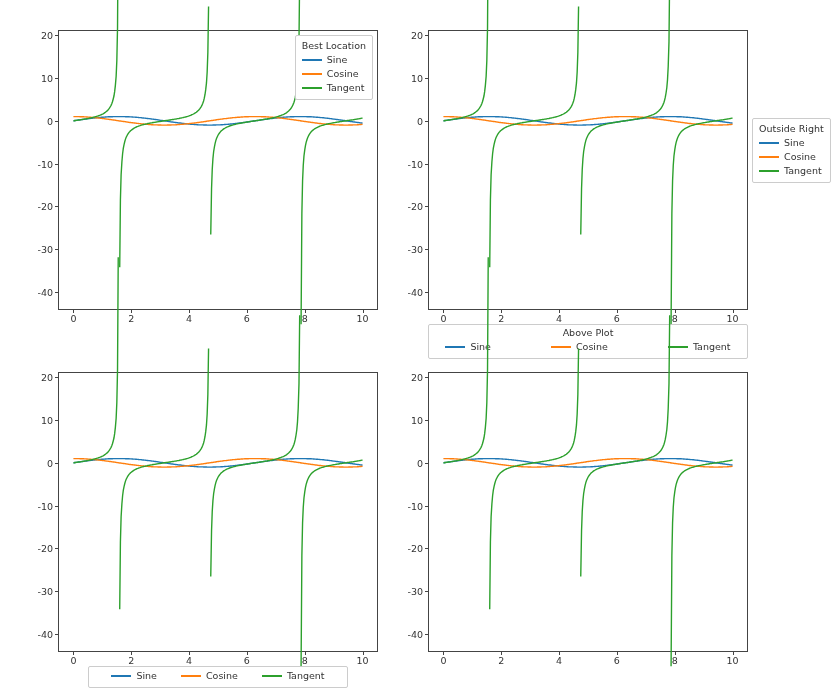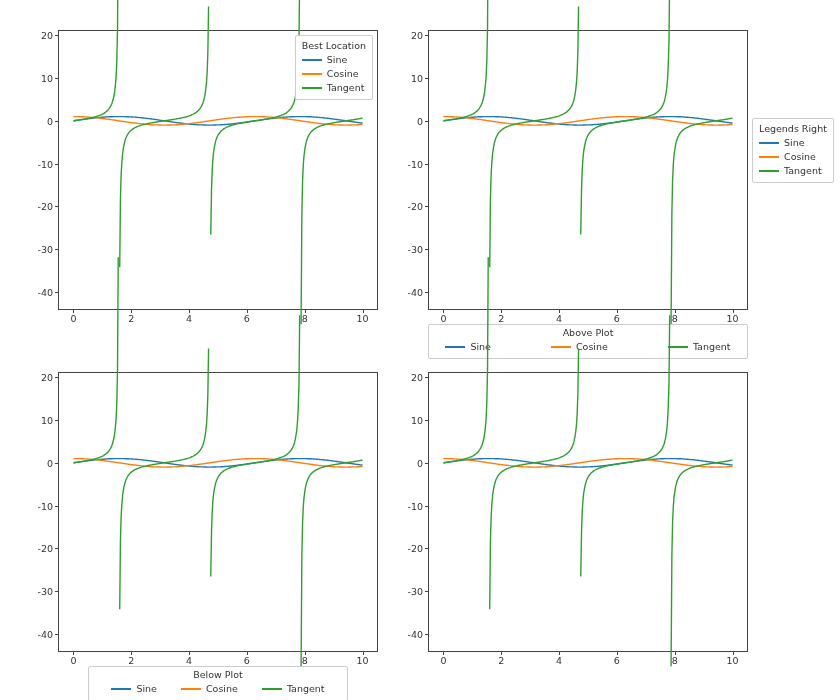--- a/index.html
+++ b/index.html
@@ -154,21 +154,21 @@
     <div class="tickmark-x" style="left:77.27%"></div>
       <div class="tickmark-x" style="left:95.45%"></div>
     <svg viewBox="0 0 320 280" preserveAspectRatio="none">
       <path class="sine" d=" M14.5 90.5 L15.3 90.4 L16.0 90.2 L16.7 90.1 L17.5 90.0 L18.2 89.9 L18.9 89.8 L19.6 89.7 L20.4 89.6 L21.1 89.5 L21.8 89.4 L22.5 89.3 L23.3 89.2 L24.0 89.1 L24.7 89.0 L25.5 88.9 L26.2 88.8 L26.9 88.7 L27.6 88.6 L28.4 88.5 L29.1 88.4 L29.8 88.3 L30.5 88.2 L31.3 88.1 L32.0 88.0 L32.7 87.9 L33.5 87.9 L34.2 87.8 L34.9 87.7 L35.6 87.6 L36.4 87.5 L37.1 87.4 L37.8 87.4 L38.5 87.3 L39.3 87.2 L40.0 87.2 L40.7 87.1 L41.5 87.0 L42.2 87.0 L42.9 86.9 L43.6 86.8 L44.4 86.8 L45.1 86.7 L45.8 86.7 L46.5 86.6 L47.3 86.6 L48.0 86.5 L48.7 86.5 L49.5 86.4 L50.2 86.4 L50.9 86.4 L51.6 86.3 L52.4 86.3 L53.1 86.3 L53.8 86.3 L54.5 86.2 L55.3 86.2 L56.0 86.2 L56.7 86.2 L57.5 86.2 L58.2 86.2 L58.9 86.2 L59.6 86.2 L60.4 86.2 L61.1 86.2 L61.8 86.2 L62.5 86.2 L63.3 86.2 L64.0 86.2 L64.7 86.2 L65.5 86.2 L66.2 86.2 L66.9 86.3 L67.6 86.3 L68.4 86.3 L69.1 86.4 L69.8 86.4 L70.5 86.4 L71.3 86.5 L72.0 86.5 L72.7 86.5 L73.5 86.6 L74.2 86.6 L74.9 86.7 L75.6 86.7 L76.4 86.8 L77.1 86.9 L77.8 86.9 L78.5 87.0 L79.3 87.0 L80.0 87.1 L80.7 87.2 L81.5 87.2 L82.2 87.3 L82.9 87.4 L83.6 87.5 L84.4 87.6 L85.1 87.6 L85.8 87.7 L86.5 87.8 L87.3 87.9 L88.0 88.0 L88.7 88.1 L89.5 88.1 L90.2 88.2 L90.9 88.3 L91.6 88.4 L92.4 88.5 L93.1 88.6 L93.8 88.7 L94.5 88.8 L95.3 88.9 L96.0 89.0 L96.7 89.1 L97.5 89.2 L98.2 89.3 L98.9 89.4 L99.6 89.5 L100.4 89.6 L101.1 89.7 L101.8 89.9 L102.5 90.0 L103.3 90.1 L104.0 90.2 L104.7 90.3 L105.5 90.4 L106.2 90.5 L106.9 90.6 L107.6 90.7 L108.4 90.8 L109.1 90.9 L109.8 91.0 L110.5 91.1 L111.3 91.2 L112.0 91.4 L112.7 91.5 L113.5 91.6 L114.2 91.7 L114.9 91.8 L115.6 91.9 L116.4 92.0 L117.1 92.1 L117.8 92.2 L118.5 92.3 L119.3 92.4 L120.0 92.5 L120.7 92.6 L121.5 92.7 L122.2 92.7 L122.9 92.8 L123.6 92.9 L124.4 93.0 L125.1 93.1 L125.8 93.2 L126.5 93.3 L127.3 93.3 L128.0 93.4 L128.7 93.5 L129.5 93.6 L130.2 93.7 L130.9 93.7 L131.6 93.8 L132.4 93.9 L133.1 93.9 L133.8 94.0 L134.5 94.0 L135.3 94.1 L136.0 94.2 L136.7 94.2 L137.5 94.3 L138.2 94.3 L138.9 94.4 L139.6 94.4 L140.4 94.5 L141.1 94.5 L141.8 94.5 L142.5 94.6 L143.3 94.6 L144.0 94.6 L144.7 94.6 L145.5 94.7 L146.2 94.7 L146.9 94.7 L147.6 94.7 L148.4 94.7 L149.1 94.8 L149.8 94.8 L150.5 94.8 L151.3 94.8 L152.0 94.8 L152.7 94.8 L153.5 94.8 L154.2 94.8 L154.9 94.7 L155.6 94.7 L156.4 94.7 L157.1 94.7 L157.8 94.7 L158.5 94.6 L159.3 94.6 L160.0 94.6 L160.7 94.6 L161.5 94.5 L162.2 94.5 L162.9 94.4 L163.6 94.4 L164.4 94.4 L165.1 94.3 L165.8 94.3 L166.5 94.2 L167.3 94.2 L168.0 94.1 L168.7 94.0 L169.5 94.0 L170.2 93.9 L170.9 93.9 L171.6 93.8 L172.4 93.7 L173.1 93.6 L173.8 93.6 L174.5 93.5 L175.3 93.4 L176.0 93.3 L176.7 93.3 L177.5 93.2 L178.2 93.1 L178.9 93.0 L179.6 92.9 L180.4 92.8 L181.1 92.7 L181.8 92.7 L182.5 92.6 L183.3 92.5 L184.0 92.4 L184.7 92.3 L185.5 92.2 L186.2 92.1 L186.9 92.0 L187.6 91.9 L188.4 91.8 L189.1 91.7 L189.8 91.6 L190.5 91.5 L191.3 91.4 L192.0 91.2 L192.7 91.1 L193.5 91.0 L194.2 90.9 L194.9 90.8 L195.6 90.7 L196.4 90.6 L197.1 90.5 L197.8 90.4 L198.5 90.3 L199.3 90.2 L200.0 90.1 L200.7 90.0 L201.5 89.9 L202.2 89.7 L202.9 89.6 L203.6 89.5 L204.4 89.4 L205.1 89.3 L205.8 89.2 L206.5 89.1 L207.3 89.0 L208.0 88.9 L208.7 88.8 L209.5 88.7 L210.2 88.6 L210.9 88.5 L211.6 88.4 L212.4 88.3 L213.1 88.2 L213.8 88.1 L214.5 88.1 L215.3 88.0 L216.0 87.9 L216.7 87.8 L217.5 87.7 L218.2 87.6 L218.9 87.6 L219.6 87.5 L220.4 87.4 L221.1 87.3 L221.8 87.2 L222.5 87.2 L223.3 87.1 L224.0 87.0 L224.7 87.0 L225.5 86.9 L226.2 86.9 L226.9 86.8 L227.6 86.7 L228.4 86.7 L229.1 86.6 L229.8 86.6 L230.5 86.5 L231.3 86.5 L232.0 86.5 L232.7 86.4 L233.5 86.4 L234.2 86.4 L234.9 86.3 L235.6 86.3 L236.4 86.3 L237.1 86.2 L237.8 86.2 L238.5 86.2 L239.3 86.2 L240.0 86.2 L240.7 86.2 L241.5 86.2 L242.2 86.2 L242.9 86.2 L243.6 86.2 L244.4 86.2 L245.1 86.2 L245.8 86.2 L246.5 86.2 L247.3 86.2 L248.0 86.2 L248.7 86.2 L249.5 86.3 L250.2 86.3 L250.9 86.3 L251.6 86.3 L252.4 86.4 L253.1 86.4 L253.8 86.4 L254.5 86.5 L255.3 86.5 L256.0 86.6 L256.7 86.6 L257.5 86.7 L258.2 86.7 L258.9 86.8 L259.6 86.8 L260.4 86.9 L261.1 87.0 L261.8 87.0 L262.5 87.1 L263.3 87.2 L264.0 87.2 L264.7 87.3 L265.5 87.4 L266.2 87.4 L266.9 87.5 L267.6 87.6 L268.4 87.7 L269.1 87.8 L269.8 87.9 L270.5 87.9 L271.3 88.0 L272.0 88.1 L272.7 88.2 L273.5 88.3 L274.2 88.4 L274.9 88.5 L275.6 88.6 L276.4 88.7 L277.1 88.8 L277.8 88.9 L278.5 89.0 L279.3 89.1 L280.0 89.2 L280.7 89.3 L281.5 89.4 L282.2 89.5 L282.9 89.6 L283.6 89.7 L284.4 89.8 L285.1 89.9 L285.8 90.0 L286.5 90.1 L287.3 90.2 L288.0 90.4 L288.7 90.5 L289.5 90.6 L290.2 90.7 L290.9 90.8 L291.6 90.9 L292.4 91.0 L293.1 91.1 L293.8 91.2 L294.5 91.3 L295.3 91.4 L296.0 91.5 L296.7 91.6 L297.5 91.7 L298.2 91.8 L298.9 91.9 L299.6 92.0 L300.4 92.1 L301.1 92.2 L301.8 92.3 L302.5 92.4 L303.3 92.5 L304.0 92.6 L304.7 92.7 L305.5 92.8"></path>
       <path class="cosine" d=" M14.5 86.2 L15.3 86.2 L16.0 86.2 L16.7 86.2 L17.5 86.2 L18.2 86.2 L18.9 86.2 L19.6 86.2 L20.4 86.2 L21.1 86.3 L21.8 86.3 L22.5 86.3 L23.3 86.3 L24.0 86.4 L24.7 86.4 L25.5 86.5 L26.2 86.5 L26.9 86.5 L27.6 86.6 L28.4 86.6 L29.1 86.7 L29.8 86.7 L30.5 86.8 L31.3 86.8 L32.0 86.9 L32.7 87.0 L33.5 87.0 L34.2 87.1 L34.9 87.2 L35.6 87.2 L36.4 87.3 L37.1 87.4 L37.8 87.5 L38.5 87.5 L39.3 87.6 L40.0 87.7 L40.7 87.8 L41.5 87.9 L42.2 88.0 L42.9 88.0 L43.6 88.1 L44.4 88.2 L45.1 88.3 L45.8 88.4 L46.5 88.5 L47.3 88.6 L48.0 88.7 L48.7 88.8 L49.5 88.9 L50.2 89.0 L50.9 89.1 L51.6 89.2 L52.4 89.3 L53.1 89.4 L53.8 89.5 L54.5 89.6 L55.3 89.7 L56.0 89.8 L56.7 89.9 L57.5 90.0 L58.2 90.2 L58.9 90.3 L59.6 90.4 L60.4 90.5 L61.1 90.6 L61.8 90.7 L62.5 90.8 L63.3 90.9 L64.0 91.0 L64.7 91.1 L65.5 91.2 L66.2 91.3 L66.9 91.4 L67.6 91.5 L68.4 91.6 L69.1 91.8 L69.8 91.9 L70.5 92.0 L71.3 92.1 L72.0 92.2 L72.7 92.3 L73.5 92.4 L74.2 92.4 L74.9 92.5 L75.6 92.6 L76.4 92.7 L77.1 92.8 L77.8 92.9 L78.5 93.0 L79.3 93.1 L80.0 93.2 L80.7 93.3 L81.5 93.3 L82.2 93.4 L82.9 93.5 L83.6 93.6 L84.4 93.6 L85.1 93.7 L85.8 93.8 L86.5 93.8 L87.3 93.9 L88.0 94.0 L88.7 94.0 L89.5 94.1 L90.2 94.2 L90.9 94.2 L91.6 94.3 L92.4 94.3 L93.1 94.4 L93.8 94.4 L94.5 94.4 L95.3 94.5 L96.0 94.5 L96.7 94.6 L97.5 94.6 L98.2 94.6 L98.9 94.6 L99.6 94.7 L100.4 94.7 L101.1 94.7 L101.8 94.7 L102.5 94.7 L103.3 94.8 L104.0 94.8 L104.7 94.8 L105.5 94.8 L106.2 94.8 L106.9 94.8 L107.6 94.8 L108.4 94.8 L109.1 94.7 L109.8 94.7 L110.5 94.7 L111.3 94.7 L112.0 94.7 L112.7 94.7 L113.5 94.6 L114.2 94.6 L114.9 94.6 L115.6 94.5 L116.4 94.5 L117.1 94.5 L117.8 94.4 L118.5 94.4 L119.3 94.3 L120.0 94.3 L120.7 94.2 L121.5 94.2 L122.2 94.1 L122.9 94.1 L123.6 94.0 L124.4 93.9 L125.1 93.9 L125.8 93.8 L126.5 93.7 L127.3 93.7 L128.0 93.6 L128.7 93.5 L129.5 93.4 L130.2 93.4 L130.9 93.3 L131.6 93.2 L132.4 93.1 L133.1 93.0 L133.8 92.9 L134.5 92.8 L135.3 92.8 L136.0 92.7 L136.7 92.6 L137.5 92.5 L138.2 92.4 L138.9 92.3 L139.6 92.2 L140.4 92.1 L141.1 92.0 L141.8 91.9 L142.5 91.8 L143.3 91.7 L144.0 91.6 L144.7 91.5 L145.5 91.4 L146.2 91.3 L146.9 91.2 L147.6 91.1 L148.4 90.9 L149.1 90.8 L149.8 90.7 L150.5 90.6 L151.3 90.5 L152.0 90.4 L152.7 90.3 L153.5 90.2 L154.2 90.1 L154.9 90.0 L155.6 89.9 L156.4 89.8 L157.1 89.7 L157.8 89.6 L158.5 89.4 L159.3 89.3 L160.0 89.2 L160.7 89.1 L161.5 89.0 L162.2 88.9 L162.9 88.8 L163.6 88.7 L164.4 88.6 L165.1 88.5 L165.8 88.4 L166.5 88.3 L167.3 88.3 L168.0 88.2 L168.7 88.1 L169.5 88.0 L170.2 87.9 L170.9 87.8 L171.6 87.7 L172.4 87.6 L173.1 87.6 L173.8 87.5 L174.5 87.4 L175.3 87.3 L176.0 87.3 L176.7 87.2 L177.5 87.1 L178.2 87.1 L178.9 87.0 L179.6 86.9 L180.4 86.9 L181.1 86.8 L181.8 86.8 L182.5 86.7 L183.3 86.6 L184.0 86.6 L184.7 86.6 L185.5 86.5 L186.2 86.5 L186.9 86.4 L187.6 86.4 L188.4 86.4 L189.1 86.3 L189.8 86.3 L190.5 86.3 L191.3 86.2 L192.0 86.2 L192.7 86.2 L193.5 86.2 L194.2 86.2 L194.9 86.2 L195.6 86.2 L196.4 86.2 L197.1 86.2 L197.8 86.2 L198.5 86.2 L199.3 86.2 L200.0 86.2 L200.7 86.2 L201.5 86.2 L202.2 86.2 L202.9 86.2 L203.6 86.3 L204.4 86.3 L205.1 86.3 L205.8 86.3 L206.5 86.4 L207.3 86.4 L208.0 86.4 L208.7 86.5 L209.5 86.5 L210.2 86.6 L210.9 86.6 L211.6 86.7 L212.4 86.7 L213.1 86.8 L213.8 86.8 L214.5 86.9 L215.3 86.9 L216.0 87.0 L216.7 87.1 L217.5 87.1 L218.2 87.2 L218.9 87.3 L219.6 87.4 L220.4 87.4 L221.1 87.5 L221.8 87.6 L222.5 87.7 L223.3 87.8 L224.0 87.8 L224.7 87.9 L225.5 88.0 L226.2 88.1 L226.9 88.2 L227.6 88.3 L228.4 88.4 L229.1 88.5 L229.8 88.6 L230.5 88.7 L231.3 88.8 L232.0 88.9 L232.7 89.0 L233.5 89.1 L234.2 89.2 L234.9 89.3 L235.6 89.4 L236.4 89.5 L237.1 89.6 L237.8 89.7 L238.5 89.8 L239.3 89.9 L240.0 90.0 L240.7 90.1 L241.5 90.2 L242.2 90.3 L242.9 90.4 L243.6 90.6 L244.4 90.7 L245.1 90.8 L245.8 90.9 L246.5 91.0 L247.3 91.1 L248.0 91.2 L248.7 91.3 L249.5 91.4 L250.2 91.5 L250.9 91.6 L251.6 91.7 L252.4 91.8 L253.1 91.9 L253.8 92.0 L254.5 92.1 L255.3 92.2 L256.0 92.3 L256.7 92.4 L257.5 92.5 L258.2 92.6 L258.9 92.7 L259.6 92.8 L260.4 92.9 L261.1 93.0 L261.8 93.1 L262.5 93.1 L263.3 93.2 L264.0 93.3 L264.7 93.4 L265.5 93.5 L266.2 93.5 L266.9 93.6 L267.6 93.7 L268.4 93.8 L269.1 93.8 L269.8 93.9 L270.5 94.0 L271.3 94.0 L272.0 94.1 L272.7 94.1 L273.5 94.2 L274.2 94.2 L274.9 94.3 L275.6 94.3 L276.4 94.4 L277.1 94.4 L277.8 94.5 L278.5 94.5 L279.3 94.5 L280.0 94.6 L280.7 94.6 L281.5 94.6 L282.2 94.7 L282.9 94.7 L283.6 94.7 L284.4 94.7 L285.1 94.7 L285.8 94.7 L286.5 94.8 L287.3 94.8 L288.0 94.8 L288.7 94.8 L289.5 94.8 L290.2 94.8 L290.9 94.8 L291.6 94.7 L292.4 94.7 L293.1 94.7 L293.8 94.7 L294.5 94.7 L295.3 94.7 L296.0 94.6 L296.7 94.6 L297.5 94.6 L298.2 94.5 L298.9 94.5 L299.6 94.5 L300.4 94.4 L301.1 94.4 L301.8 94.3 L302.5 94.3 L303.3 94.2 L304.0 94.2 L304.7 94.1 L305.5 94.1"></path>
       <path class="tan" d=" M14.5 90.5 L15.3 90.4 L16.0 90.2 L16.7 90.1 L17.5 90.0 L18.2 89.9 L18.9 89.8 L19.6 89.7 L20.4 89.6 L21.1 89.5 L21.8 89.4 L22.5 89.2 L23.3 89.1 L24.0 89.0 L24.7 88.9 L25.5 88.8 L26.2 88.6 L26.9 88.5 L27.6 88.4 L28.4 88.2 L29.1 88.1 L29.8 88.0 L30.5 87.8 L31.3 87.7 L32.0 87.5 L32.7 87.4 L33.5 87.2 L34.2 87.0 L34.9 86.8 L35.6 86.6 L36.4 86.4 L37.1 86.2 L37.8 86.0 L38.5 85.8 L39.3 85.6 L40.0 85.3 L40.7 85.0 L41.5 84.7 L42.2 84.4 L42.9 84.1 L43.6 83.8 L44.4 83.4 L45.1 83.0 L45.8 82.5 L46.5 82.0 L47.3 81.4 L48.0 80.8 L48.7 80.2 L49.5 79.4 L50.2 78.5 L50.9 77.5 L51.6 76.3 L52.4 74.9 L53.1 73.3 L53.8 71.3 L54.5 68.7 L55.3 65.5 L56.0 61.1 L56.7 55.0 L57.5 45.6 L58.2 29.7 L58.9 -3.5 L59.6 -116.6 M61.1 237.9 L61.8 169.9 L62.5 144.7 L63.3 131.7 L64.0 123.6 L64.7 118.2 L65.5 114.2 L66.2 111.3 L66.9 108.9 L67.6 107.0 L68.4 105.5 L69.1 104.2 L69.8 103.1 L70.5 102.1 L71.3 101.3 L72.0 100.5 L72.7 99.9 L73.5 99.3 L74.2 98.8 L74.9 98.3 L75.6 97.8 L76.4 97.4 L77.1 97.0 L77.8 96.7 L78.5 96.4 L79.3 96.1 L80.0 95.8 L80.7 95.5 L81.5 95.3 L82.2 95.0 L82.9 94.8 L83.6 94.6 L84.4 94.4 L85.1 94.2 L85.8 94.0 L86.5 93.9 L87.3 93.7 L88.0 93.5 L88.7 93.4 L89.5 93.2 L90.2 93.1 L90.9 92.9 L91.6 92.8 L92.4 92.6 L93.1 92.5 L93.8 92.4 L94.5 92.2 L95.3 92.1 L96.0 92.0 L96.7 91.9 L97.5 91.8 L98.2 91.6 L98.9 91.5 L99.6 91.4 L100.4 91.3 L101.1 91.2 L101.8 91.1 L102.5 91.0 L103.3 90.9 L104.0 90.7 L104.7 90.6 L105.5 90.5 L106.2 90.4 L106.9 90.3 L107.6 90.2 L108.4 90.1 L109.1 90.0 L109.8 89.9 L110.5 89.8 L111.3 89.7 L112.0 89.6 L112.7 89.4 L113.5 89.3 L114.2 89.2 L114.9 89.1 L115.6 89.0 L116.4 88.8 L117.1 88.7 L117.8 88.6 L118.5 88.5 L119.3 88.3 L120.0 88.2 L120.7 88.1 L121.5 87.9 L122.2 87.8 L122.9 87.6 L123.6 87.5 L124.4 87.3 L125.1 87.1 L125.8 87.0 L126.5 86.8 L127.3 86.6 L128.0 86.4 L128.7 86.2 L129.5 86.0 L130.2 85.7 L130.9 85.5 L131.6 85.2 L132.4 84.9 L133.1 84.6 L133.8 84.3 L134.5 84.0 L135.3 83.6 L136.0 83.2 L136.7 82.8 L137.5 82.3 L138.2 81.8 L138.9 81.2 L139.6 80.6 L140.4 79.9 L141.1 79.1 L141.8 78.2 L142.5 77.1 L143.3 75.9 L144.0 74.4 L144.7 72.7 L145.5 70.5 L146.2 67.7 L146.9 64.2 L147.6 59.3 L148.4 52.3 L149.1 41.3 L149.8 21.5 L150.5 -24.7 M152.7 204.9 L153.5 159.2 L154.2 139.5 L154.9 128.6 L155.6 121.6 L156.4 116.7 L157.1 113.2 L157.8 110.4 L158.5 108.2 L159.3 106.5 L160.0 105.0 L160.7 103.8 L161.5 102.7 L162.2 101.8 L162.9 101.0 L163.6 100.3 L164.4 99.7 L165.1 99.1 L165.8 98.6 L166.5 98.1 L167.3 97.7 L168.0 97.3 L168.7 96.9 L169.5 96.6 L170.2 96.3 L170.9 96.0 L171.6 95.7 L172.4 95.4 L173.1 95.2 L173.8 95.0 L174.5 94.8 L175.3 94.5 L176.0 94.3 L176.7 94.2 L177.5 94.0 L178.2 93.8 L178.9 93.6 L179.6 93.5 L180.4 93.3 L181.1 93.2 L181.8 93.0 L182.5 92.9 L183.3 92.7 L184.0 92.6 L184.7 92.5 L185.5 92.3 L186.2 92.2 L186.9 92.1 L187.6 92.0 L188.4 91.8 L189.1 91.7 L189.8 91.6 L190.5 91.5 L191.3 91.4 L192.0 91.3 L192.7 91.1 L193.5 91.0 L194.2 90.9 L194.9 90.8 L195.6 90.7 L196.4 90.6 L197.1 90.5 L197.8 90.4 L198.5 90.3 L199.3 90.2 L200.0 90.1 L200.7 90.0 L201.5 89.8 L202.2 89.7 L202.9 89.6 L203.6 89.5 L204.4 89.4 L205.1 89.3 L205.8 89.2 L206.5 89.0 L207.3 88.9 L208.0 88.8 L208.7 88.7 L209.5 88.6 L210.2 88.4 L210.9 88.3 L211.6 88.2 L212.4 88.0 L213.1 87.9 L213.8 87.7 L214.5 87.6 L215.3 87.4 L216.0 87.2 L216.7 87.1 L217.5 86.9 L218.2 86.7 L218.9 86.5 L219.6 86.3 L220.4 86.1 L221.1 85.9 L221.8 85.6 L222.5 85.4 L223.3 85.1 L224.0 84.8 L224.7 84.5 L225.5 84.2 L226.2 83.9 L226.9 83.5 L227.6 83.1 L228.4 82.7 L229.1 82.2 L229.8 81.6 L230.5 81.0 L231.3 80.4 L232.0 79.6 L232.7 78.8 L233.5 77.8 L234.2 76.7 L234.9 75.4 L235.6 73.9 L236.4 72.0 L237.1 69.6 L237.8 66.7 L238.5 62.7 L239.3 57.2 L240.0 49.2 L240.7 36.0 L241.5 10.7 L242.2 -58.1 M243.6 295.4 L244.4 184.0 L245.1 151.0 L245.8 135.2 L246.5 125.9 L247.3 119.8 L248.0 115.4 L248.7 112.2 L249.5 109.6 L250.2 107.6 L250.9 106.0 L251.6 104.6 L252.4 103.4 L253.1 102.4 L253.8 101.5 L254.5 100.8 L255.3 100.1 L256.0 99.5 L256.7 98.9 L257.5 98.4 L258.2 98.0 L258.9 97.6 L259.6 97.2 L260.4 96.8 L261.1 96.5 L261.8 96.2 L262.5 95.9 L263.3 95.6 L264.0 95.4 L264.7 95.1 L265.5 94.9 L266.2 94.7 L266.9 94.5 L267.6 94.3 L268.4 94.1 L269.1 93.9 L269.8 93.7 L270.5 93.6 L271.3 93.4 L272.0 93.3 L272.7 93.1 L273.5 93.0 L274.2 92.8 L274.9 92.7 L275.6 92.5 L276.4 92.4 L277.1 92.3 L277.8 92.2 L278.5 92.0 L279.3 91.9 L280.0 91.8 L280.7 91.7 L281.5 91.6 L282.2 91.4 L282.9 91.3 L283.6 91.2 L284.4 91.1 L285.1 91.0 L285.8 90.9 L286.5 90.8 L287.3 90.7 L288.0 90.6 L288.7 90.5 L289.5 90.4 L290.2 90.2 L290.9 90.1 L291.6 90.0 L292.4 89.9 L293.1 89.8 L293.8 89.7 L294.5 89.6 L295.3 89.5 L296.0 89.4 L296.7 89.2 L297.5 89.1 L298.2 89.0 L298.9 88.9 L299.6 88.8 L300.4 88.6 L301.1 88.5 L301.8 88.4 L302.5 88.2 L303.3 88.1 L304.0 88.0 L304.7 87.8 L305.5 87.7"></path>
     </svg>
   </div>
 
   <div class="legend" style="left:752px; top:118px;">
-    <div class="title">Legends Right</div>
+    <div class="title">Outside Right</div>
     <div class="row">
         <div class="swatch sw-sine"></div>
         <span>Sine</span>
       </div>
     <div class="row">
         <div class="swatch sw-cos"></div>
         <span>Cosine</span>
       </div>
     <div class="row">
         <div class="swatch sw-tan"></div>
@@ -222,21 +222,20 @@
     <div class="tickmark-x" style="left:77.27%"></div>
       <div class="tickmark-x" style="left:95.45%"></div>
     <svg viewBox="0 0 320 280" preserveAspectRatio="none">
       <path class="sine" d=" M14.5 90.5 L15.3 90.4 L16.0 90.2 L16.7 90.1 L17.5 90.0 L18.2 89.9 L18.9 89.8 L19.6 89.7 L20.4 89.6 L21.1 89.5 L21.8 89.4 L22.5 89.3 L23.3 89.2 L24.0 89.1 L24.7 89.0 L25.5 88.9 L26.2 88.8 L26.9 88.7 L27.6 88.6 L28.4 88.5 L29.1 88.4 L29.8 88.3 L30.5 88.2 L31.3 88.1 L32.0 88.0 L32.7 87.9 L33.5 87.9 L34.2 87.8 L34.9 87.7 L35.6 87.6 L36.4 87.5 L37.1 87.4 L37.8 87.4 L38.5 87.3 L39.3 87.2 L40.0 87.2 L40.7 87.1 L41.5 87.0 L42.2 87.0 L42.9 86.9 L43.6 86.8 L44.4 86.8 L45.1 86.7 L45.8 86.7 L46.5 86.6 L47.3 86.6 L48.0 86.5 L48.7 86.5 L49.5 86.4 L50.2 86.4 L50.9 86.4 L51.6 86.3 L52.4 86.3 L53.1 86.3 L53.8 86.3 L54.5 86.2 L55.3 86.2 L56.0 86.2 L56.7 86.2 L57.5 86.2 L58.2 86.2 L58.9 86.2 L59.6 86.2 L60.4 86.2 L61.1 86.2 L61.8 86.2 L62.5 86.2 L63.3 86.2 L64.0 86.2 L64.7 86.2 L65.5 86.2 L66.2 86.2 L66.9 86.3 L67.6 86.3 L68.4 86.3 L69.1 86.4 L69.8 86.4 L70.5 86.4 L71.3 86.5 L72.0 86.5 L72.7 86.5 L73.5 86.6 L74.2 86.6 L74.9 86.7 L75.6 86.7 L76.4 86.8 L77.1 86.9 L77.8 86.9 L78.5 87.0 L79.3 87.0 L80.0 87.1 L80.7 87.2 L81.5 87.2 L82.2 87.3 L82.9 87.4 L83.6 87.5 L84.4 87.6 L85.1 87.6 L85.8 87.7 L86.5 87.8 L87.3 87.9 L88.0 88.0 L88.7 88.1 L89.5 88.1 L90.2 88.2 L90.9 88.3 L91.6 88.4 L92.4 88.5 L93.1 88.6 L93.8 88.7 L94.5 88.8 L95.3 88.9 L96.0 89.0 L96.7 89.1 L97.5 89.2 L98.2 89.3 L98.9 89.4 L99.6 89.5 L100.4 89.6 L101.1 89.7 L101.8 89.9 L102.5 90.0 L103.3 90.1 L104.0 90.2 L104.7 90.3 L105.5 90.4 L106.2 90.5 L106.9 90.6 L107.6 90.7 L108.4 90.8 L109.1 90.9 L109.8 91.0 L110.5 91.1 L111.3 91.2 L112.0 91.4 L112.7 91.5 L113.5 91.6 L114.2 91.7 L114.9 91.8 L115.6 91.9 L116.4 92.0 L117.1 92.1 L117.8 92.2 L118.5 92.3 L119.3 92.4 L120.0 92.5 L120.7 92.6 L121.5 92.7 L122.2 92.7 L122.9 92.8 L123.6 92.9 L124.4 93.0 L125.1 93.1 L125.8 93.2 L126.5 93.3 L127.3 93.3 L128.0 93.4 L128.7 93.5 L129.5 93.6 L130.2 93.7 L130.9 93.7 L131.6 93.8 L132.4 93.9 L133.1 93.9 L133.8 94.0 L134.5 94.0 L135.3 94.1 L136.0 94.2 L136.7 94.2 L137.5 94.3 L138.2 94.3 L138.9 94.4 L139.6 94.4 L140.4 94.5 L141.1 94.5 L141.8 94.5 L142.5 94.6 L143.3 94.6 L144.0 94.6 L144.7 94.6 L145.5 94.7 L146.2 94.7 L146.9 94.7 L147.6 94.7 L148.4 94.7 L149.1 94.8 L149.8 94.8 L150.5 94.8 L151.3 94.8 L152.0 94.8 L152.7 94.8 L153.5 94.8 L154.2 94.8 L154.9 94.7 L155.6 94.7 L156.4 94.7 L157.1 94.7 L157.8 94.7 L158.5 94.6 L159.3 94.6 L160.0 94.6 L160.7 94.6 L161.5 94.5 L162.2 94.5 L162.9 94.4 L163.6 94.4 L164.4 94.4 L165.1 94.3 L165.8 94.3 L166.5 94.2 L167.3 94.2 L168.0 94.1 L168.7 94.0 L169.5 94.0 L170.2 93.9 L170.9 93.9 L171.6 93.8 L172.4 93.7 L173.1 93.6 L173.8 93.6 L174.5 93.5 L175.3 93.4 L176.0 93.3 L176.7 93.3 L177.5 93.2 L178.2 93.1 L178.9 93.0 L179.6 92.9 L180.4 92.8 L181.1 92.7 L181.8 92.7 L182.5 92.6 L183.3 92.5 L184.0 92.4 L184.7 92.3 L185.5 92.2 L186.2 92.1 L186.9 92.0 L187.6 91.9 L188.4 91.8 L189.1 91.7 L189.8 91.6 L190.5 91.5 L191.3 91.4 L192.0 91.2 L192.7 91.1 L193.5 91.0 L194.2 90.9 L194.9 90.8 L195.6 90.7 L196.4 90.6 L197.1 90.5 L197.8 90.4 L198.5 90.3 L199.3 90.2 L200.0 90.1 L200.7 90.0 L201.5 89.9 L202.2 89.7 L202.9 89.6 L203.6 89.5 L204.4 89.4 L205.1 89.3 L205.8 89.2 L206.5 89.1 L207.3 89.0 L208.0 88.9 L208.7 88.8 L209.5 88.7 L210.2 88.6 L210.9 88.5 L211.6 88.4 L212.4 88.3 L213.1 88.2 L213.8 88.1 L214.5 88.1 L215.3 88.0 L216.0 87.9 L216.7 87.8 L217.5 87.7 L218.2 87.6 L218.9 87.6 L219.6 87.5 L220.4 87.4 L221.1 87.3 L221.8 87.2 L222.5 87.2 L223.3 87.1 L224.0 87.0 L224.7 87.0 L225.5 86.9 L226.2 86.9 L226.9 86.8 L227.6 86.7 L228.4 86.7 L229.1 86.6 L229.8 86.6 L230.5 86.5 L231.3 86.5 L232.0 86.5 L232.7 86.4 L233.5 86.4 L234.2 86.4 L234.9 86.3 L235.6 86.3 L236.4 86.3 L237.1 86.2 L237.8 86.2 L238.5 86.2 L239.3 86.2 L240.0 86.2 L240.7 86.2 L241.5 86.2 L242.2 86.2 L242.9 86.2 L243.6 86.2 L244.4 86.2 L245.1 86.2 L245.8 86.2 L246.5 86.2 L247.3 86.2 L248.0 86.2 L248.7 86.2 L249.5 86.3 L250.2 86.3 L250.9 86.3 L251.6 86.3 L252.4 86.4 L253.1 86.4 L253.8 86.4 L254.5 86.5 L255.3 86.5 L256.0 86.6 L256.7 86.6 L257.5 86.7 L258.2 86.7 L258.9 86.8 L259.6 86.8 L260.4 86.9 L261.1 87.0 L261.8 87.0 L262.5 87.1 L263.3 87.2 L264.0 87.2 L264.7 87.3 L265.5 87.4 L266.2 87.4 L266.9 87.5 L267.6 87.6 L268.4 87.7 L269.1 87.8 L269.8 87.9 L270.5 87.9 L271.3 88.0 L272.0 88.1 L272.7 88.2 L273.5 88.3 L274.2 88.4 L274.9 88.5 L275.6 88.6 L276.4 88.7 L277.1 88.8 L277.8 88.9 L278.5 89.0 L279.3 89.1 L280.0 89.2 L280.7 89.3 L281.5 89.4 L282.2 89.5 L282.9 89.6 L283.6 89.7 L284.4 89.8 L285.1 89.9 L285.8 90.0 L286.5 90.1 L287.3 90.2 L288.0 90.4 L288.7 90.5 L289.5 90.6 L290.2 90.7 L290.9 90.8 L291.6 90.9 L292.4 91.0 L293.1 91.1 L293.8 91.2 L294.5 91.3 L295.3 91.4 L296.0 91.5 L296.7 91.6 L297.5 91.7 L298.2 91.8 L298.9 91.9 L299.6 92.0 L300.4 92.1 L301.1 92.2 L301.8 92.3 L302.5 92.4 L303.3 92.5 L304.0 92.6 L304.7 92.7 L305.5 92.8"></path>
       <path class="cosine" d=" M14.5 86.2 L15.3 86.2 L16.0 86.2 L16.7 86.2 L17.5 86.2 L18.2 86.2 L18.9 86.2 L19.6 86.2 L20.4 86.2 L21.1 86.3 L21.8 86.3 L22.5 86.3 L23.3 86.3 L24.0 86.4 L24.7 86.4 L25.5 86.5 L26.2 86.5 L26.9 86.5 L27.6 86.6 L28.4 86.6 L29.1 86.7 L29.8 86.7 L30.5 86.8 L31.3 86.8 L32.0 86.9 L32.7 87.0 L33.5 87.0 L34.2 87.1 L34.9 87.2 L35.6 87.2 L36.4 87.3 L37.1 87.4 L37.8 87.5 L38.5 87.5 L39.3 87.6 L40.0 87.7 L40.7 87.8 L41.5 87.9 L42.2 88.0 L42.9 88.0 L43.6 88.1 L44.4 88.2 L45.1 88.3 L45.8 88.4 L46.5 88.5 L47.3 88.6 L48.0 88.7 L48.7 88.8 L49.5 88.9 L50.2 89.0 L50.9 89.1 L51.6 89.2 L52.4 89.3 L53.1 89.4 L53.8 89.5 L54.5 89.6 L55.3 89.7 L56.0 89.8 L56.7 89.9 L57.5 90.0 L58.2 90.2 L58.9 90.3 L59.6 90.4 L60.4 90.5 L61.1 90.6 L61.8 90.7 L62.5 90.8 L63.3 90.9 L64.0 91.0 L64.7 91.1 L65.5 91.2 L66.2 91.3 L66.9 91.4 L67.6 91.5 L68.4 91.6 L69.1 91.8 L69.8 91.9 L70.5 92.0 L71.3 92.1 L72.0 92.2 L72.7 92.3 L73.5 92.4 L74.2 92.4 L74.9 92.5 L75.6 92.6 L76.4 92.7 L77.1 92.8 L77.8 92.9 L78.5 93.0 L79.3 93.1 L80.0 93.2 L80.7 93.3 L81.5 93.3 L82.2 93.4 L82.9 93.5 L83.6 93.6 L84.4 93.6 L85.1 93.7 L85.8 93.8 L86.5 93.8 L87.3 93.9 L88.0 94.0 L88.7 94.0 L89.5 94.1 L90.2 94.2 L90.9 94.2 L91.6 94.3 L92.4 94.3 L93.1 94.4 L93.8 94.4 L94.5 94.4 L95.3 94.5 L96.0 94.5 L96.7 94.6 L97.5 94.6 L98.2 94.6 L98.9 94.6 L99.6 94.7 L100.4 94.7 L101.1 94.7 L101.8 94.7 L102.5 94.7 L103.3 94.8 L104.0 94.8 L104.7 94.8 L105.5 94.8 L106.2 94.8 L106.9 94.8 L107.6 94.8 L108.4 94.8 L109.1 94.7 L109.8 94.7 L110.5 94.7 L111.3 94.7 L112.0 94.7 L112.7 94.7 L113.5 94.6 L114.2 94.6 L114.9 94.6 L115.6 94.5 L116.4 94.5 L117.1 94.5 L117.8 94.4 L118.5 94.4 L119.3 94.3 L120.0 94.3 L120.7 94.2 L121.5 94.2 L122.2 94.1 L122.9 94.1 L123.6 94.0 L124.4 93.9 L125.1 93.9 L125.8 93.8 L126.5 93.7 L127.3 93.7 L128.0 93.6 L128.7 93.5 L129.5 93.4 L130.2 93.4 L130.9 93.3 L131.6 93.2 L132.4 93.1 L133.1 93.0 L133.8 92.9 L134.5 92.8 L135.3 92.8 L136.0 92.7 L136.7 92.6 L137.5 92.5 L138.2 92.4 L138.9 92.3 L139.6 92.2 L140.4 92.1 L141.1 92.0 L141.8 91.9 L142.5 91.8 L143.3 91.7 L144.0 91.6 L144.7 91.5 L145.5 91.4 L146.2 91.3 L146.9 91.2 L147.6 91.1 L148.4 90.9 L149.1 90.8 L149.8 90.7 L150.5 90.6 L151.3 90.5 L152.0 90.4 L152.7 90.3 L153.5 90.2 L154.2 90.1 L154.9 90.0 L155.6 89.9 L156.4 89.8 L157.1 89.7 L157.8 89.6 L158.5 89.4 L159.3 89.3 L160.0 89.2 L160.7 89.1 L161.5 89.0 L162.2 88.9 L162.9 88.8 L163.6 88.7 L164.4 88.6 L165.1 88.5 L165.8 88.4 L166.5 88.3 L167.3 88.3 L168.0 88.2 L168.7 88.1 L169.5 88.0 L170.2 87.9 L170.9 87.8 L171.6 87.7 L172.4 87.6 L173.1 87.6 L173.8 87.5 L174.5 87.4 L175.3 87.3 L176.0 87.3 L176.7 87.2 L177.5 87.1 L178.2 87.1 L178.9 87.0 L179.6 86.9 L180.4 86.9 L181.1 86.8 L181.8 86.8 L182.5 86.7 L183.3 86.6 L184.0 86.6 L184.7 86.6 L185.5 86.5 L186.2 86.5 L186.9 86.4 L187.6 86.4 L188.4 86.4 L189.1 86.3 L189.8 86.3 L190.5 86.3 L191.3 86.2 L192.0 86.2 L192.7 86.2 L193.5 86.2 L194.2 86.2 L194.9 86.2 L195.6 86.2 L196.4 86.2 L197.1 86.2 L197.8 86.2 L198.5 86.2 L199.3 86.2 L200.0 86.2 L200.7 86.2 L201.5 86.2 L202.2 86.2 L202.9 86.2 L203.6 86.3 L204.4 86.3 L205.1 86.3 L205.8 86.3 L206.5 86.4 L207.3 86.4 L208.0 86.4 L208.7 86.5 L209.5 86.5 L210.2 86.6 L210.9 86.6 L211.6 86.7 L212.4 86.7 L213.1 86.8 L213.8 86.8 L214.5 86.9 L215.3 86.9 L216.0 87.0 L216.7 87.1 L217.5 87.1 L218.2 87.2 L218.9 87.3 L219.6 87.4 L220.4 87.4 L221.1 87.5 L221.8 87.6 L222.5 87.7 L223.3 87.8 L224.0 87.8 L224.7 87.9 L225.5 88.0 L226.2 88.1 L226.9 88.2 L227.6 88.3 L228.4 88.4 L229.1 88.5 L229.8 88.6 L230.5 88.7 L231.3 88.8 L232.0 88.9 L232.7 89.0 L233.5 89.1 L234.2 89.2 L234.9 89.3 L235.6 89.4 L236.4 89.5 L237.1 89.6 L237.8 89.7 L238.5 89.8 L239.3 89.9 L240.0 90.0 L240.7 90.1 L241.5 90.2 L242.2 90.3 L242.9 90.4 L243.6 90.6 L244.4 90.7 L245.1 90.8 L245.8 90.9 L246.5 91.0 L247.3 91.1 L248.0 91.2 L248.7 91.3 L249.5 91.4 L250.2 91.5 L250.9 91.6 L251.6 91.7 L252.4 91.8 L253.1 91.9 L253.8 92.0 L254.5 92.1 L255.3 92.2 L256.0 92.3 L256.7 92.4 L257.5 92.5 L258.2 92.6 L258.9 92.7 L259.6 92.8 L260.4 92.9 L261.1 93.0 L261.8 93.1 L262.5 93.1 L263.3 93.2 L264.0 93.3 L264.7 93.4 L265.5 93.5 L266.2 93.5 L266.9 93.6 L267.6 93.7 L268.4 93.8 L269.1 93.8 L269.8 93.9 L270.5 94.0 L271.3 94.0 L272.0 94.1 L272.7 94.1 L273.5 94.2 L274.2 94.2 L274.9 94.3 L275.6 94.3 L276.4 94.4 L277.1 94.4 L277.8 94.5 L278.5 94.5 L279.3 94.5 L280.0 94.6 L280.7 94.6 L281.5 94.6 L282.2 94.7 L282.9 94.7 L283.6 94.7 L284.4 94.7 L285.1 94.7 L285.8 94.7 L286.5 94.8 L287.3 94.8 L288.0 94.8 L288.7 94.8 L289.5 94.8 L290.2 94.8 L290.9 94.8 L291.6 94.7 L292.4 94.7 L293.1 94.7 L293.8 94.7 L294.5 94.7 L295.3 94.7 L296.0 94.6 L296.7 94.6 L297.5 94.6 L298.2 94.5 L298.9 94.5 L299.6 94.5 L300.4 94.4 L301.1 94.4 L301.8 94.3 L302.5 94.3 L303.3 94.2 L304.0 94.2 L304.7 94.1 L305.5 94.1"></path>
       <path class="tan" d=" M14.5 90.5 L15.3 90.4 L16.0 90.2 L16.7 90.1 L17.5 90.0 L18.2 89.9 L18.9 89.8 L19.6 89.7 L20.4 89.6 L21.1 89.5 L21.8 89.4 L22.5 89.2 L23.3 89.1 L24.0 89.0 L24.7 88.9 L25.5 88.8 L26.2 88.6 L26.9 88.5 L27.6 88.4 L28.4 88.2 L29.1 88.1 L29.8 88.0 L30.5 87.8 L31.3 87.7 L32.0 87.5 L32.7 87.4 L33.5 87.2 L34.2 87.0 L34.9 86.8 L35.6 86.6 L36.4 86.4 L37.1 86.2 L37.8 86.0 L38.5 85.8 L39.3 85.6 L40.0 85.3 L40.7 85.0 L41.5 84.7 L42.2 84.4 L42.9 84.1 L43.6 83.8 L44.4 83.4 L45.1 83.0 L45.8 82.5 L46.5 82.0 L47.3 81.4 L48.0 80.8 L48.7 80.2 L49.5 79.4 L50.2 78.5 L50.9 77.5 L51.6 76.3 L52.4 74.9 L53.1 73.3 L53.8 71.3 L54.5 68.7 L55.3 65.5 L56.0 61.1 L56.7 55.0 L57.5 45.6 L58.2 29.7 L58.9 -3.5 L59.6 -116.6 M61.1 237.9 L61.8 169.9 L62.5 144.7 L63.3 131.7 L64.0 123.6 L64.7 118.2 L65.5 114.2 L66.2 111.3 L66.9 108.9 L67.6 107.0 L68.4 105.5 L69.1 104.2 L69.8 103.1 L70.5 102.1 L71.3 101.3 L72.0 100.5 L72.7 99.9 L73.5 99.3 L74.2 98.8 L74.9 98.3 L75.6 97.8 L76.4 97.4 L77.1 97.0 L77.8 96.7 L78.5 96.4 L79.3 96.1 L80.0 95.8 L80.7 95.5 L81.5 95.3 L82.2 95.0 L82.9 94.8 L83.6 94.6 L84.4 94.4 L85.1 94.2 L85.8 94.0 L86.5 93.9 L87.3 93.7 L88.0 93.5 L88.7 93.4 L89.5 93.2 L90.2 93.1 L90.9 92.9 L91.6 92.8 L92.4 92.6 L93.1 92.5 L93.8 92.4 L94.5 92.2 L95.3 92.1 L96.0 92.0 L96.7 91.9 L97.5 91.8 L98.2 91.6 L98.9 91.5 L99.6 91.4 L100.4 91.3 L101.1 91.2 L101.8 91.1 L102.5 91.0 L103.3 90.9 L104.0 90.7 L104.7 90.6 L105.5 90.5 L106.2 90.4 L106.9 90.3 L107.6 90.2 L108.4 90.1 L109.1 90.0 L109.8 89.9 L110.5 89.8 L111.3 89.7 L112.0 89.6 L112.7 89.4 L113.5 89.3 L114.2 89.2 L114.9 89.1 L115.6 89.0 L116.4 88.8 L117.1 88.7 L117.8 88.6 L118.5 88.5 L119.3 88.3 L120.0 88.2 L120.7 88.1 L121.5 87.9 L122.2 87.8 L122.9 87.6 L123.6 87.5 L124.4 87.3 L125.1 87.1 L125.8 87.0 L126.5 86.8 L127.3 86.6 L128.0 86.4 L128.7 86.2 L129.5 86.0 L130.2 85.7 L130.9 85.5 L131.6 85.2 L132.4 84.9 L133.1 84.6 L133.8 84.3 L134.5 84.0 L135.3 83.6 L136.0 83.2 L136.7 82.8 L137.5 82.3 L138.2 81.8 L138.9 81.2 L139.6 80.6 L140.4 79.9 L141.1 79.1 L141.8 78.2 L142.5 77.1 L143.3 75.9 L144.0 74.4 L144.7 72.7 L145.5 70.5 L146.2 67.7 L146.9 64.2 L147.6 59.3 L148.4 52.3 L149.1 41.3 L149.8 21.5 L150.5 -24.7 M152.7 204.9 L153.5 159.2 L154.2 139.5 L154.9 128.6 L155.6 121.6 L156.4 116.7 L157.1 113.2 L157.8 110.4 L158.5 108.2 L159.3 106.5 L160.0 105.0 L160.7 103.8 L161.5 102.7 L162.2 101.8 L162.9 101.0 L163.6 100.3 L164.4 99.7 L165.1 99.1 L165.8 98.6 L166.5 98.1 L167.3 97.7 L168.0 97.3 L168.7 96.9 L169.5 96.6 L170.2 96.3 L170.9 96.0 L171.6 95.7 L172.4 95.4 L173.1 95.2 L173.8 95.0 L174.5 94.8 L175.3 94.5 L176.0 94.3 L176.7 94.2 L177.5 94.0 L178.2 93.8 L178.9 93.6 L179.6 93.5 L180.4 93.3 L181.1 93.2 L181.8 93.0 L182.5 92.9 L183.3 92.7 L184.0 92.6 L184.7 92.5 L185.5 92.3 L186.2 92.2 L186.9 92.1 L187.6 92.0 L188.4 91.8 L189.1 91.7 L189.8 91.6 L190.5 91.5 L191.3 91.4 L192.0 91.3 L192.7 91.1 L193.5 91.0 L194.2 90.9 L194.9 90.8 L195.6 90.7 L196.4 90.6 L197.1 90.5 L197.8 90.4 L198.5 90.3 L199.3 90.2 L200.0 90.1 L200.7 90.0 L201.5 89.8 L202.2 89.7 L202.9 89.6 L203.6 89.5 L204.4 89.4 L205.1 89.3 L205.8 89.2 L206.5 89.0 L207.3 88.9 L208.0 88.8 L208.7 88.7 L209.5 88.6 L210.2 88.4 L210.9 88.3 L211.6 88.2 L212.4 88.0 L213.1 87.9 L213.8 87.7 L214.5 87.6 L215.3 87.4 L216.0 87.2 L216.7 87.1 L217.5 86.9 L218.2 86.7 L218.9 86.5 L219.6 86.3 L220.4 86.1 L221.1 85.9 L221.8 85.6 L222.5 85.4 L223.3 85.1 L224.0 84.8 L224.7 84.5 L225.5 84.2 L226.2 83.9 L226.9 83.5 L227.6 83.1 L228.4 82.7 L229.1 82.2 L229.8 81.6 L230.5 81.0 L231.3 80.4 L232.0 79.6 L232.7 78.8 L233.5 77.8 L234.2 76.7 L234.9 75.4 L235.6 73.9 L236.4 72.0 L237.1 69.6 L237.8 66.7 L238.5 62.7 L239.3 57.2 L240.0 49.2 L240.7 36.0 L241.5 10.7 L242.2 -58.1 M243.6 295.4 L244.4 184.0 L245.1 151.0 L245.8 135.2 L246.5 125.9 L247.3 119.8 L248.0 115.4 L248.7 112.2 L249.5 109.6 L250.2 107.6 L250.9 106.0 L251.6 104.6 L252.4 103.4 L253.1 102.4 L253.8 101.5 L254.5 100.8 L255.3 100.1 L256.0 99.5 L256.7 98.9 L257.5 98.4 L258.2 98.0 L258.9 97.6 L259.6 97.2 L260.4 96.8 L261.1 96.5 L261.8 96.2 L262.5 95.9 L263.3 95.6 L264.0 95.4 L264.7 95.1 L265.5 94.9 L266.2 94.7 L266.9 94.5 L267.6 94.3 L268.4 94.1 L269.1 93.9 L269.8 93.7 L270.5 93.6 L271.3 93.4 L272.0 93.3 L272.7 93.1 L273.5 93.0 L274.2 92.8 L274.9 92.7 L275.6 92.5 L276.4 92.4 L277.1 92.3 L277.8 92.2 L278.5 92.0 L279.3 91.9 L280.0 91.8 L280.7 91.7 L281.5 91.6 L282.2 91.4 L282.9 91.3 L283.6 91.2 L284.4 91.1 L285.1 91.0 L285.8 90.9 L286.5 90.8 L287.3 90.7 L288.0 90.6 L288.7 90.5 L289.5 90.4 L290.2 90.2 L290.9 90.1 L291.6 90.0 L292.4 89.9 L293.1 89.8 L293.8 89.7 L294.5 89.6 L295.3 89.5 L296.0 89.4 L296.7 89.2 L297.5 89.1 L298.2 89.0 L298.9 88.9 L299.6 88.8 L300.4 88.6 L301.1 88.5 L301.8 88.4 L302.5 88.2 L303.3 88.1 L304.0 88.0 L304.7 87.8 L305.5 87.7"></path>
     </svg>
   </div>
 
   <div class="legend hrow" style="left:88px; top:666px; width:260px; padding:2px 4px 4px 4px;">
-    <div class="title">Below Plot</div>
     <div class="entries">
       <div class="row">
           <div class="swatch sw-sine"></div>
           <span>Sine</span>
         </div>
       <div class="row">
           <div class="swatch sw-cos"></div>
           <span>Cosine</span>
         </div>
       <div class="row">

